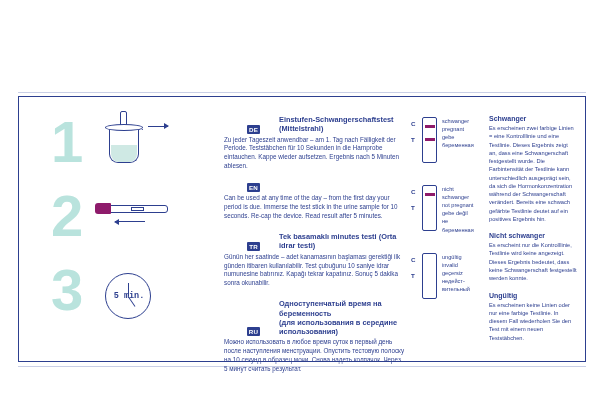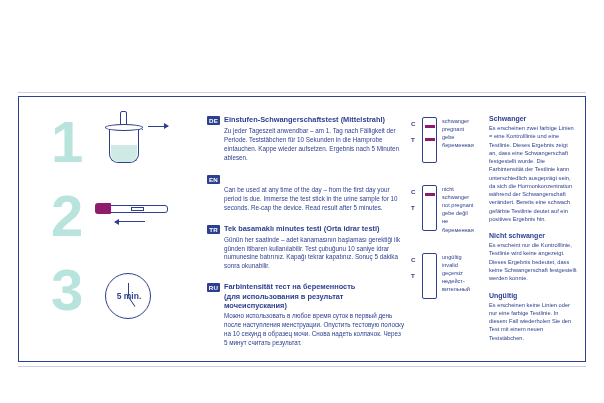--- a/index.html
+++ b/index.html
@@ -139,43 +139,44 @@
   .clock {
     position: absolute; left: 72px; top: 168px;
     width: 46px; height: 46px;
     border: 1.5px solid #2d3f8f;
     border-radius: 50%;
     background: #ffffff;
   }
   .clock-label {
     position: absolute; left: 0; top: 17px;
     width: 46px; text-align: center;
-    font-size: 8.5px; font-weight: bold; color: #2d3f8f;
+    font-size: 8.5px; font-weight: bold; color: #2d3f8f; font-family: Liberation Mono, monospace;
   }
   .clock-hand-a {
     position: absolute; left: 22px; top: 9px;
     width: 1.4px; height: 13px; background: #2d3f8f;
     transform-origin: bottom center; transform: rotate(0deg);
   }
   .clock-hand-b {
     position: absolute; left: 22px; top: 22px;
     width: 12px; height: 1.4px; background: #2d3f8f;
     transform-origin: left center; transform: rotate(55deg);
   }
 
   
   .instructions {
     position: absolute;
     left: 188px; top: 18px;
     width: 198px;
   }
   .instr-block { margin-bottom: 11px; }
   .instr-head {
-    display: flex; align-items: flex-start; gap: 4px;
+    display: flex; align-items: flex-end; gap: 19px;
     margin-bottom: 2px;
+    margin-left: 40px;
   }
   .flag {
     flex: 0 0 auto;
     display: inline-block;
     width: 13px; height: 9px;
     background: #2d3f8f;
     color: #ffffff;
     font-size: 6.2px;
     font-weight: bold;
     line-height: 9px;
@@ -311,22 +312,22 @@
             <span>Tek basamaklı minutes testi (Orta idrar testi)</span>
           </span>
         </div>
         <div class="instr-body">Günün her saatinde – adet kanamasının başlaması gerektiği ilk günden itibaren kullanılabilir. Test çubuğunu 10 saniye idrar numunesine batırınız. Kapağı tekrar kapatınız. Sonuç 5 dakika sonra okunabilir.</div>
       </div>
 
       <div class="instr-block">
         <div class="instr-head">
           <span class="flag">RU</span>
           <span class="instr-title">
-            <span>Farbintensität тест на беременность</span><br>
-            <span>(для использования в результат мочеиспускания)</span>
+            <span>Одноступенчатый время на беременность</span><br>
+            <span>(для использования в середине использования)</span>
           </span>
         </div>
         <div class="instr-body">Можно использовать в любое время суток в первый день после наступления менструации. Опустить тестовую полоску на 10 секунд в образец мочи. Снова надеть колпачок. Через 5 минут считать результат.</div>
       </div>
 
     </div>
 
     <div class="strips">
 
       <div class="strip-row">

